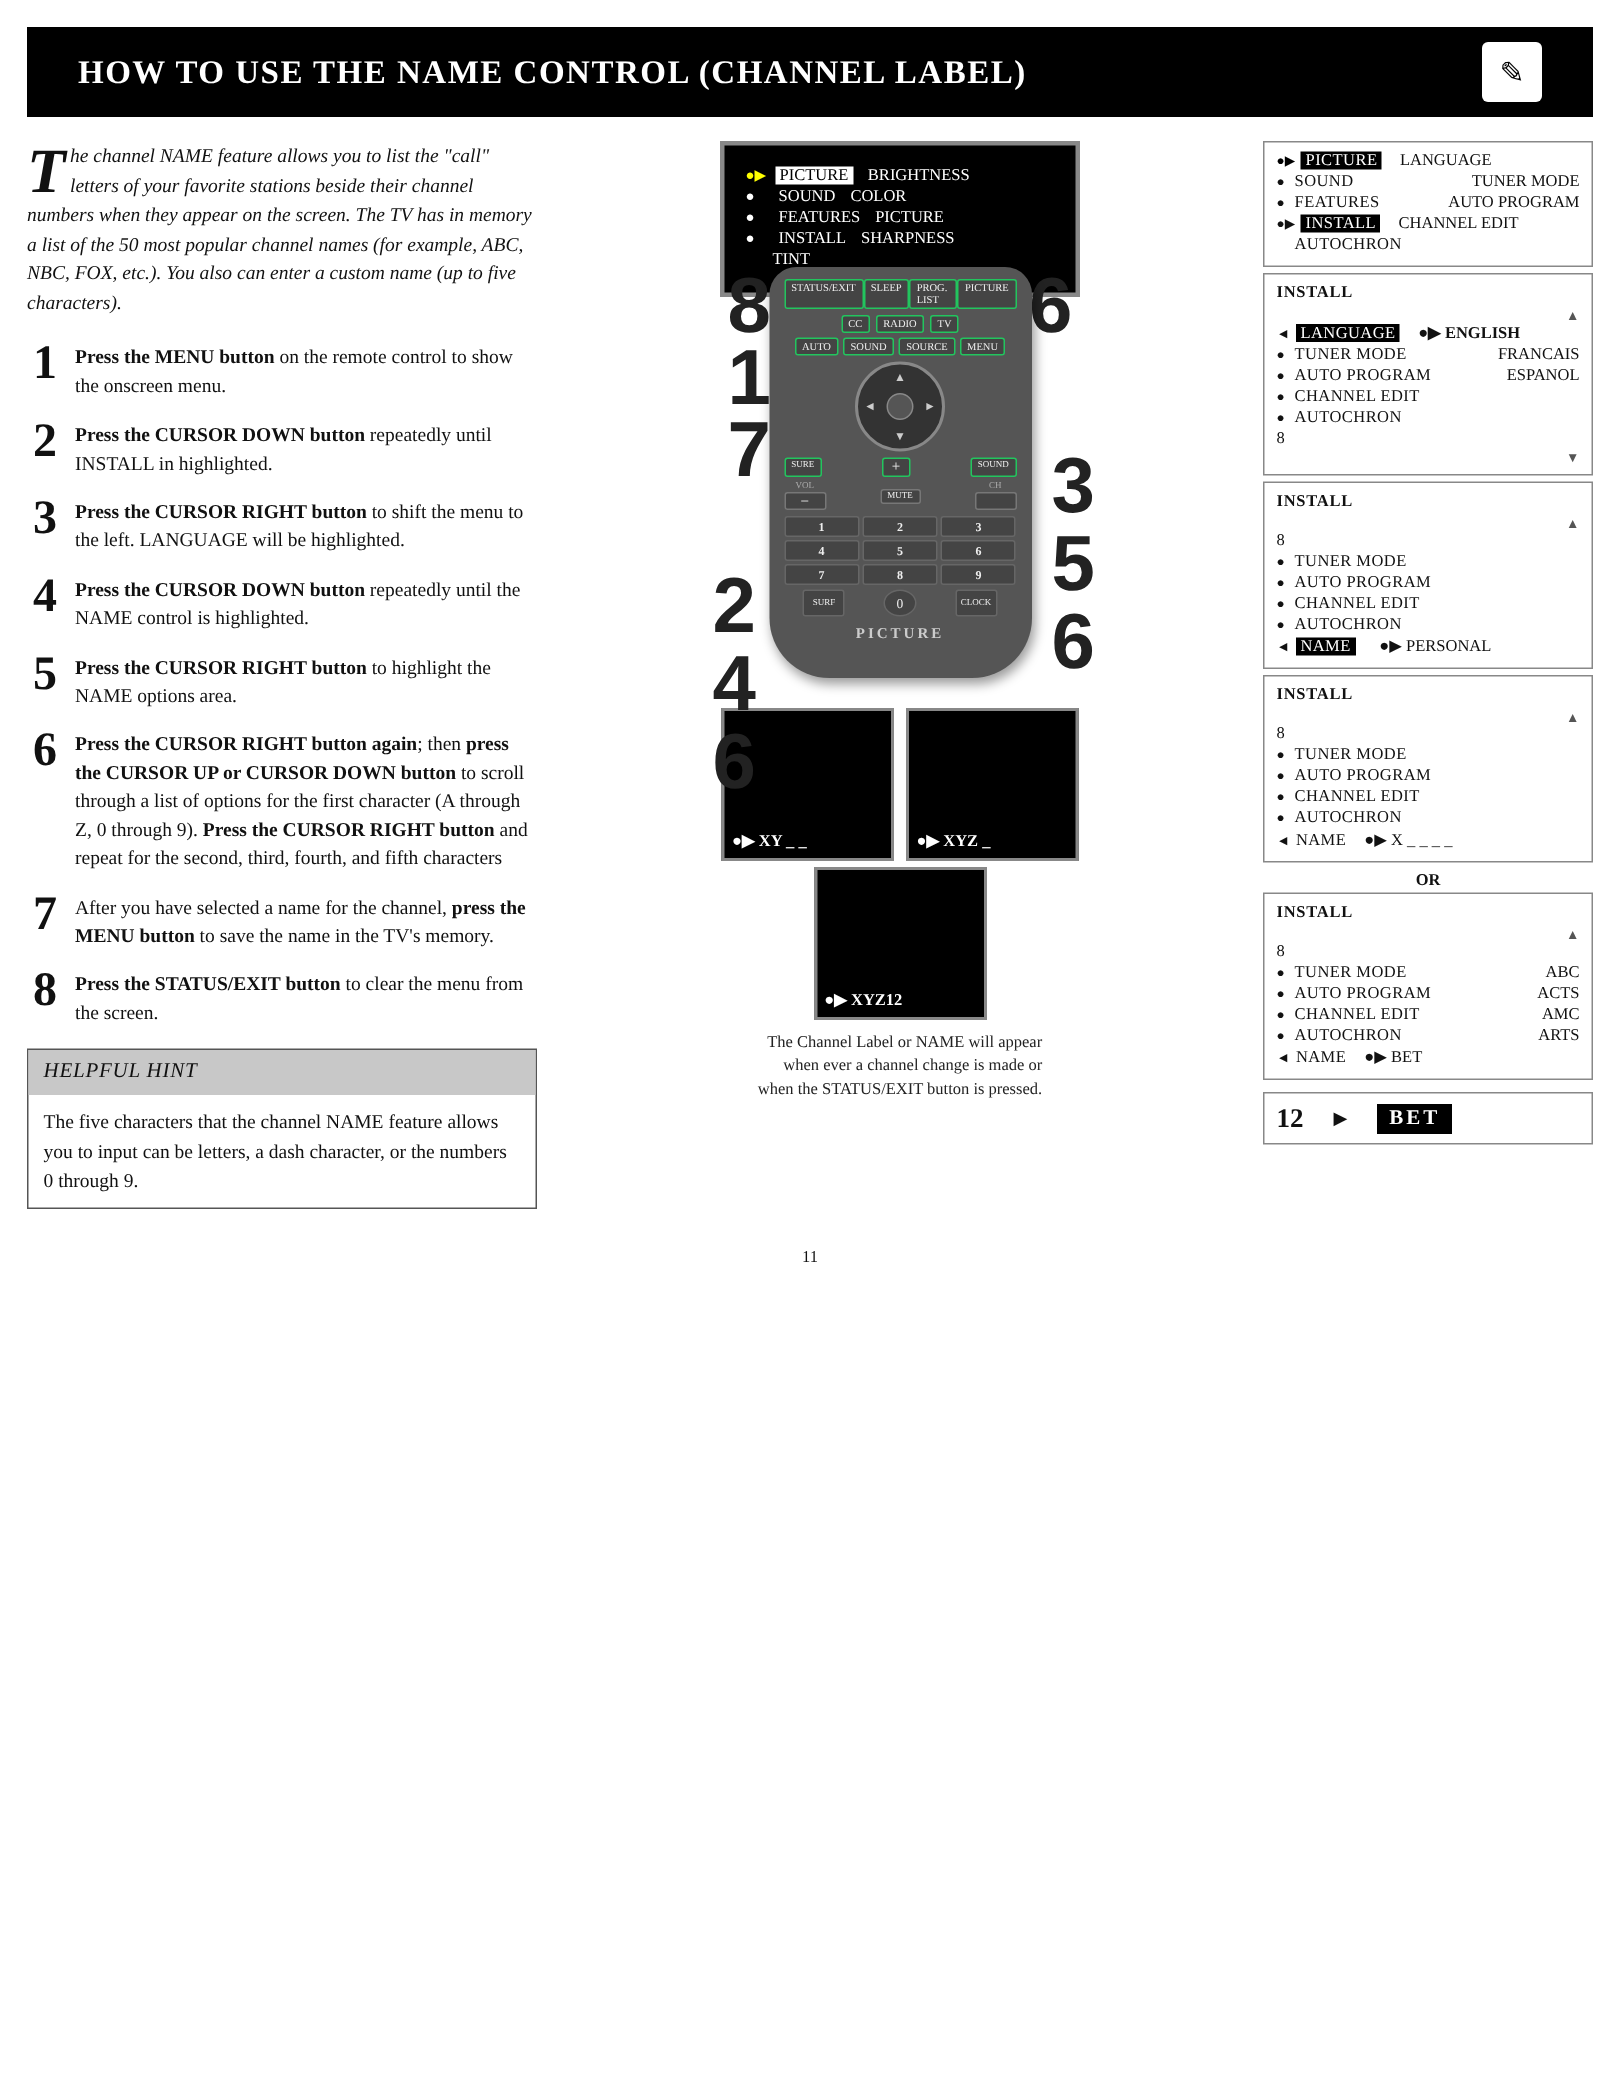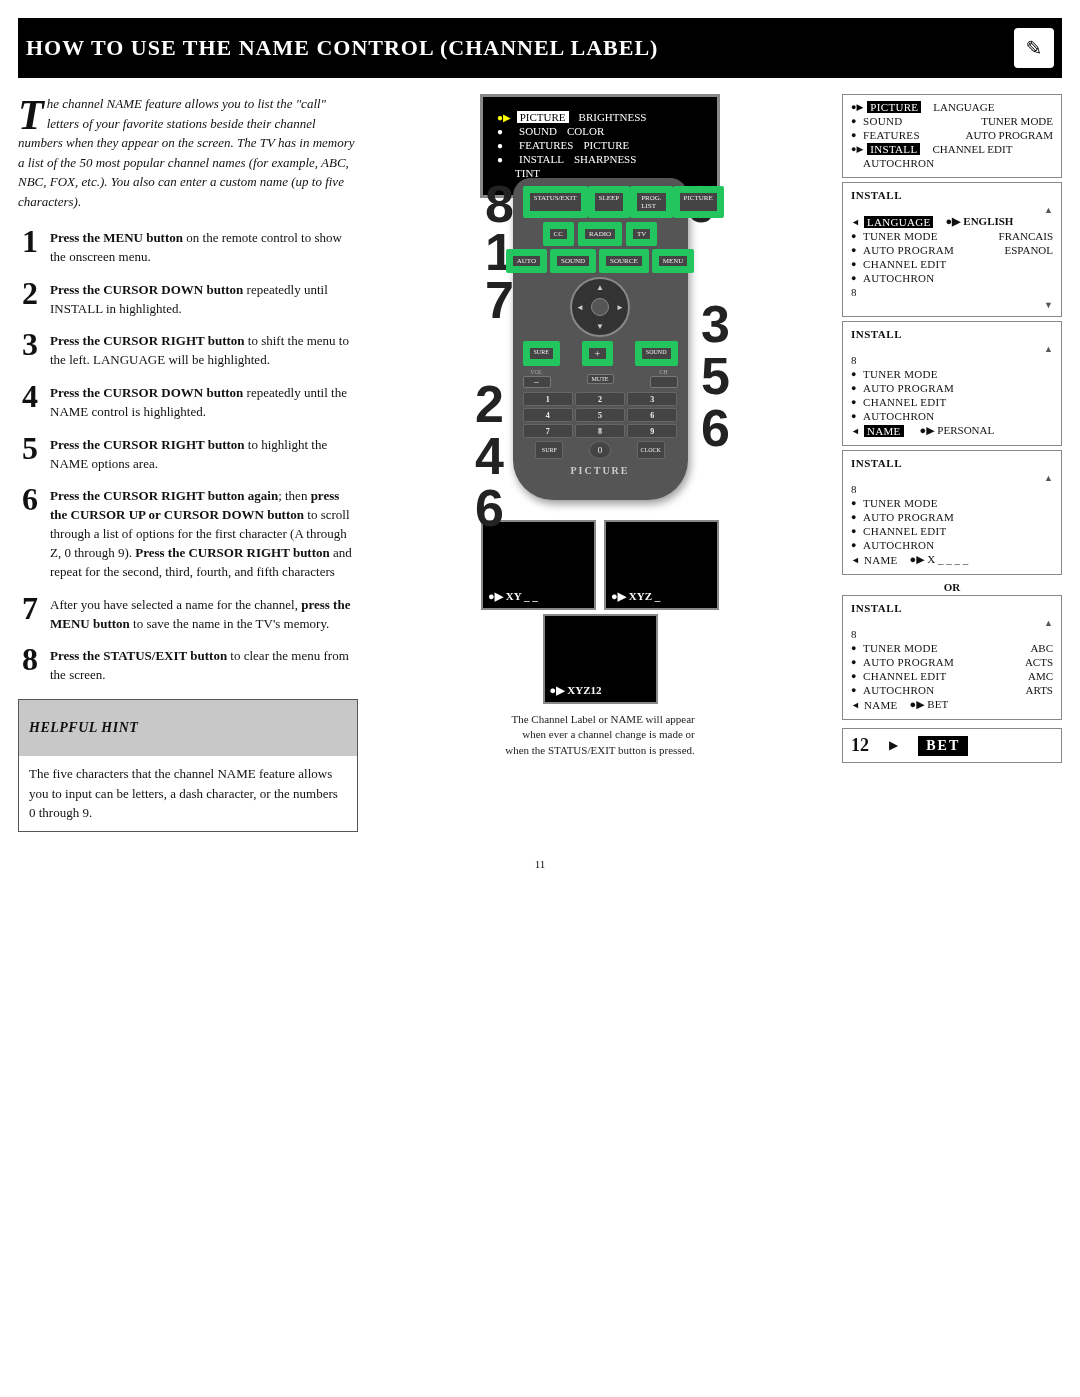--- a/index.html
+++ b/index.html
@@ -11,21 +11,21 @@
       font-size: 13px;
       color: #111;
       position: relative;
     }
 
     
     .page-header {
       background: #000;
       color: #fff;
       text-align: center;
-      padding: 10px 8px;
+      padding: 10px 34px;
       margin: 18px 18px 0 18px;
       display: flex;
       align-items: center;
       justify-content: space-between;
     }
     .page-header-title {
       font-size: 22px;
       font-weight: bold;
       letter-spacing: 1px;
       font-family: 'Times New Roman', serif;
@@ -107,24 +107,24 @@
       font-weight: bold;
     }
 
     
     .helpful-hint {
       border: 1.5px solid #555;
       margin-top: 14px;
     }
     .helpful-hint-title {
       background: #c8c8c8;
-      padding: 20px 10px;
+      padding: 7px 10px;
       font-style: italic;
       font-size: 14px;
-      font-weight: bold;
+      font-weight: normal;
       text-transform: uppercase;
       letter-spacing: 0.5px;
     }
     .helpful-hint-body {
       padding: 8px 10px;
       font-size: 13px;
       line-height: 1.5;
     }
 
     
@@ -195,21 +195,21 @@
 
     .remote-top-buttons {
       display: flex;
       justify-content: space-between;
       font-size: 7px;
       color: #ccc;
       margin-bottom: 4px;
     }
     .remote-top-btn {
       background: #444;
-      border: 7px solid #22c55e;
+      border: 1px solid #22c55e;
       border-radius: 2px;
       padding: 1px 4px;
       font-size: 7px;
       color: #eee;
     }
 
     .remote-nav-circle {
       width: 60px;
       height: 60px;
       background: #333;
@@ -282,21 +282,21 @@
       display: flex;
       gap: 8px;
       margin-top: 10px;
       width: 100%;
       justify-content: center;
     }
     .mini-screen {
       background: #000;
       border: 2px solid #888;
       width: 115px;
-      height: 90px;
+      height: 102px;
       display: flex;
       align-items: flex-end;
       padding: 5px;
     }
     .mini-screen-label {
       color: #fff;
       font-size: 11px;
       font-weight: bold;
     }
 

